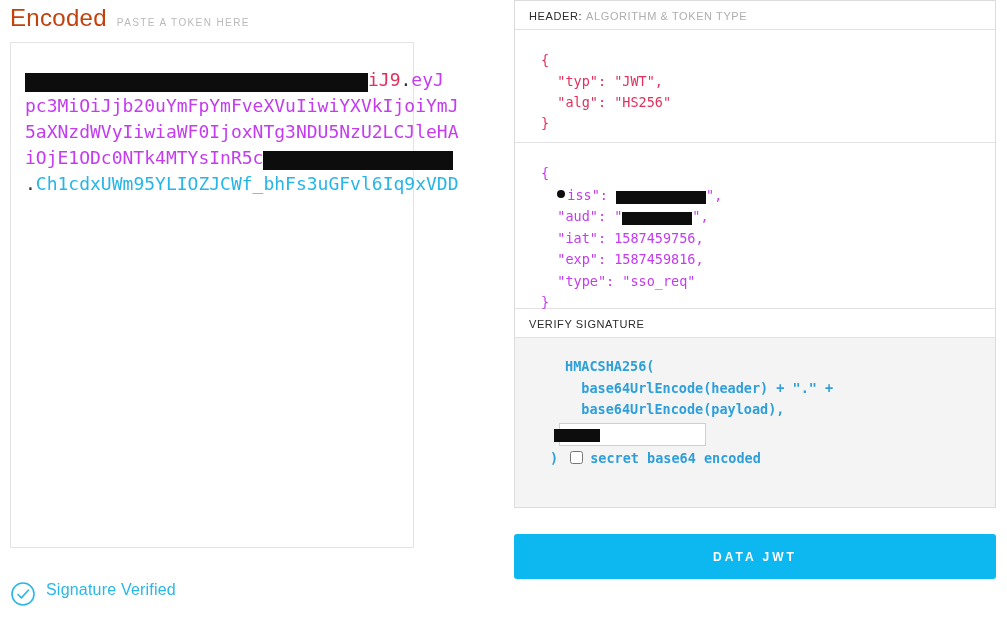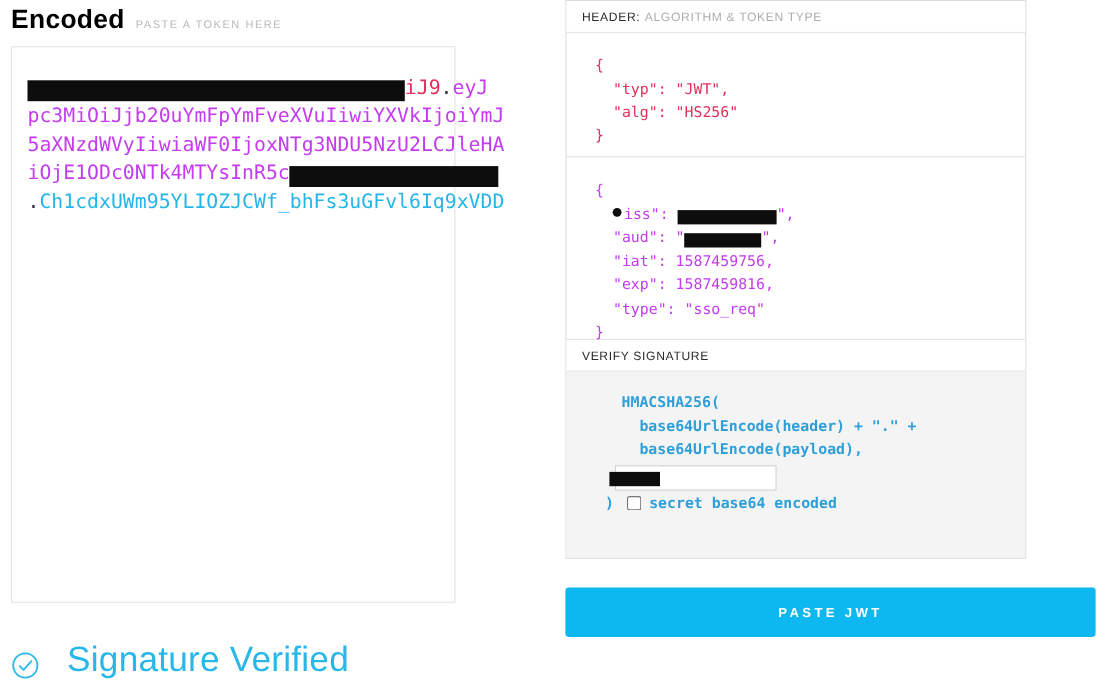--- a/index.html
+++ b/index.html
@@ -8,21 +8,21 @@
     width: 1007px; height: 627px; overflow: hidden;
     font-family: "Liberation Sans", sans-serif;
     color: #292929;
   }
   .container { display: flex; padding: 0 11px 0 10px; }
   .col-left  { width: 480px; }
   .col-right { width: 482px; margin-left: 24px; }
 
   
   .title-row { height: 42px; display: flex; align-items: baseline; padding-top: 4px; }
-  .big-title { font-size: 24px; font-weight: 700; letter-spacing: 0.3px; color: #000000; }
+  .big-title { font-size: 24px; font-weight: 400; letter-spacing: 0.3px; color: #c2410c; }
   .sub-title { font-size: 10px; font-weight: 400; letter-spacing: 1.4px; color: #b9b9b9;
                margin-left: 10px; text-transform: uppercase; }
 
   
   .token-box {
     width: 404px; height: 506px; background: #fff;
     border: 1px solid #e4e4e4;
     padding: 24px 12px 0 14px;
     font-family: "DejaVu Sans Mono", monospace;
     font-size: 18px; line-height: 26px;
@@ -37,21 +37,21 @@
     display: inline-block; background: #0d0d0d; height: 19px;
     vertical-align: text-bottom; margin-bottom: -2px;
   }
   .redact-dot {
     display: inline-block; background: #0d0d0d; width: 8px; height: 8px;
     border-radius: 50%; vertical-align: middle; margin: 0 2px 3px 0;
   }
 
   
   .decoded-panel {
-    width: 419px; height: 508px; border: 1px solid #dcdcdc;
+    width: 482px; height: 508px; border: 1px solid #dcdcdc;
     background: #fff; display: flex; flex-direction: column;
   }
   .sec-label {
     padding: 9px 14px 7px 14px; border-bottom: 1px solid #e2e2e2;
     font-size: 11px; letter-spacing: 0.6px; color: #2b2b2b;
     flex: 0 0 auto; background: #fff;
   }
   .sec-label .sub { color: #aeaeae; margin-left: 4px; }
   .code {
     font-family: "DejaVu Sans Mono", monospace;
@@ -80,22 +80,22 @@
   .sig-close {
     display: flex; align-items: center; margin-left: 5px; margin-top: 3px;
     font-family: "DejaVu Sans Mono", monospace; font-size: 13.5px; font-weight: 700;
     color: var(--c-sigcode, #2e9fd9);
   }
   .sig-close input[type="checkbox"] { margin: 0 7px 0 12px; width: 13px; height: 13px; }
   .cb-label { cursor: pointer; }
 
   
   .status {
-    margin-top: 33px; display: flex; align-items: flex-end;
-    color: var(--c-accent, #29b7e9); font-size: 32px; letter-spacing: 0.2px; gap: 15px;
+    margin-top: 33px; display: flex; align-items: flex-start;
+    color: var(--c-accent, #29b7e9); font-size: 16px; letter-spacing: 0.2px;
   }
   .status svg { margin-right: 10px; display: block; }
   .share-btn {
     margin-top: 26px; width: 482px; height: 45px;
     background: var(--c-accent2, #0db7f0); color: #fff; border: none; border-radius: 3px;
     font-family: "Liberation Sans", sans-serif;
     font-size: 12px; font-weight: 700; letter-spacing: 3px; cursor: pointer;
   }
 </style>
 </head>
@@ -163,15 +163,15 @@
           <span class="redact-bar" style="width:46px"></span>
         </div>
         <div class="sig-close">
           <span>)</span>
           <input type="checkbox" style="">
           <span class="cb-label">secret base64 encoded</span>
         </div>
       </div>
     </div>
 
-    <button class="share-btn">PASTE JWT</button>
+    <button class="share-btn">DATA JWT</button>
   </div>
 </div>
 
 </body></html>

